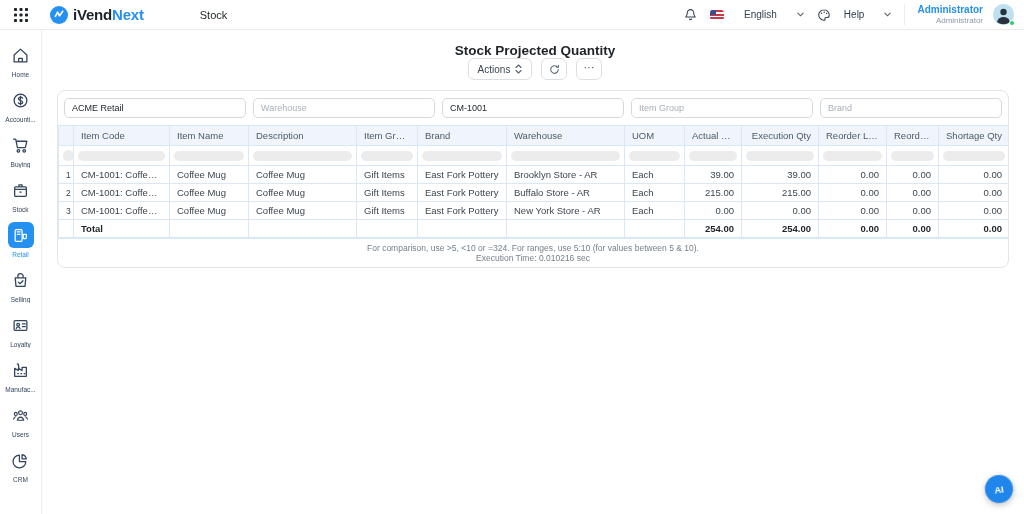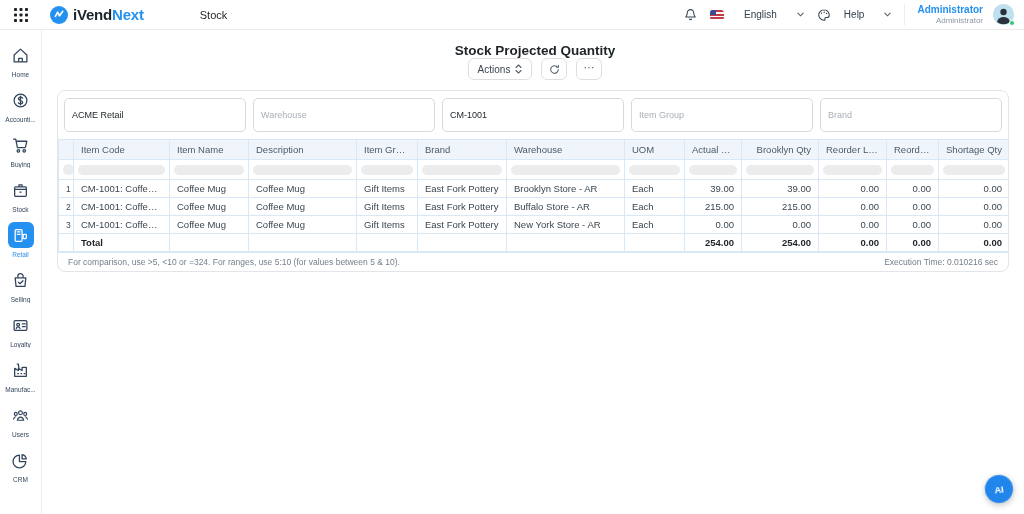--- a/index.html
+++ b/index.html
@@ -55,40 +55,40 @@
     padding:13px 15px 10px 19px;flex-direction:column; }
   .page-title { font-size:13.5px; font-weight:bold; color:#1d2327; }
   .head-actions { display:flex; align-items:center; gap:9px; }
   .btn { height:22px; border:1px solid #dcdfe2; border-radius:6px; background:#fff;
     color:#3b4650; font-size:10px; display:flex; align-items:center; gap:5px;
     padding:0 9px; cursor:pointer; }
   .btn.icon-only { width:26px; justify-content:center; padding:0; color:#55606a; }
 
   .card { margin:0 15px; border:1px solid #e3e5e8; border-radius:8px; overflow:hidden; background:#fff; }
   .filters { display:flex; gap:7px; padding:7px 6px; }
-  .filters input { flex:1; height:34px; border:1px solid #d6d9dc; border-radius:5px;
+  .filters input { flex:1; height:20px; border:1px solid #d6d9dc; border-radius:5px;
     padding:0 7px; font-size:9px; color:#1d2327; outline:none;
     font-family:"Liberation Sans","DejaVu Sans",sans-serif; }
   .filters input::placeholder { color:#a7b0b8; }
 
   table.report { width:100%; border-collapse:collapse; table-layout:fixed; font-size:9.5px; }
   table.report th, table.report td { border:1px solid #d9e8f7; padding:3px 7px;
     overflow:hidden; white-space:nowrap; text-overflow:ellipsis; }
   table.report th { background:#eff5fb; color:#4c5a67; font-weight:normal; text-align:left;
     height:20px; }
   table.report th.num, table.report td.num { text-align:right;margin-top:11px; }
   table.report td { color:#3b4650; height:17px; background:#fff; }
   td.rownum { text-align:center; color:#74808b; font-size:8.5px; }
   tr.filter-row td { padding:4px 4px; height:20px; }
   .pill { height:10px; background:#ececec; border-radius:6px; width:100%; }
   .pill.circle { width:11px; height:11px; border-radius:50%; margin:0 auto; }
   tr.total-row td { font-weight:bold; color:#1d2327; }
 
   .card-foot { display:flex; justify-content:space-between; align-items:center;
-    border-top:1px solid #d9e8f7; padding:4px 10px; font-size:8.5px; color:#74808b; }
+    border-top:1px solid #d9e8f7; padding:4px 10px; font-size:8.5px; color:#74808b;flex-direction:column; }
 
   .fab { position:fixed; right:11px; bottom:11px; width:28px; height:28px; border-radius:50%;
     background:#2186eb; color:#fff; border:none; font-weight:bold; font-size:9.5px;
     display:flex; align-items:center; justify-content:center; cursor:pointer;
     box-shadow:0 2px 6px rgba(0,0,0,.25);
     font-family:"Liberation Sans","DejaVu Sans",sans-serif; transform:rotate(-8deg); }
 </style>
 </head>
 <body>
 
@@ -314,21 +314,21 @@
         <tr>
           <th></th>
           <th>Item Code</th>
           <th>Item Name</th>
           <th>Description</th>
           <th>Item Group</th>
           <th>Brand</th>
           <th>Warehouse</th>
           <th>UOM</th>
           <th class="num">Actual Qty</th>
-          <th class="num">Brooklyn Qty</th>
+          <th class="num">Execution Qty</th>
           <th class="num">Reorder Level</th>
           <th class="num">Reorder Qty</th>
           <th class="num">Shortage Qty</th>
         </tr>
         <tr class="filter-row">
           <td>
               <div class="pill circle"></div>
             </td>
           <td>
               <div class="pill"></div>

